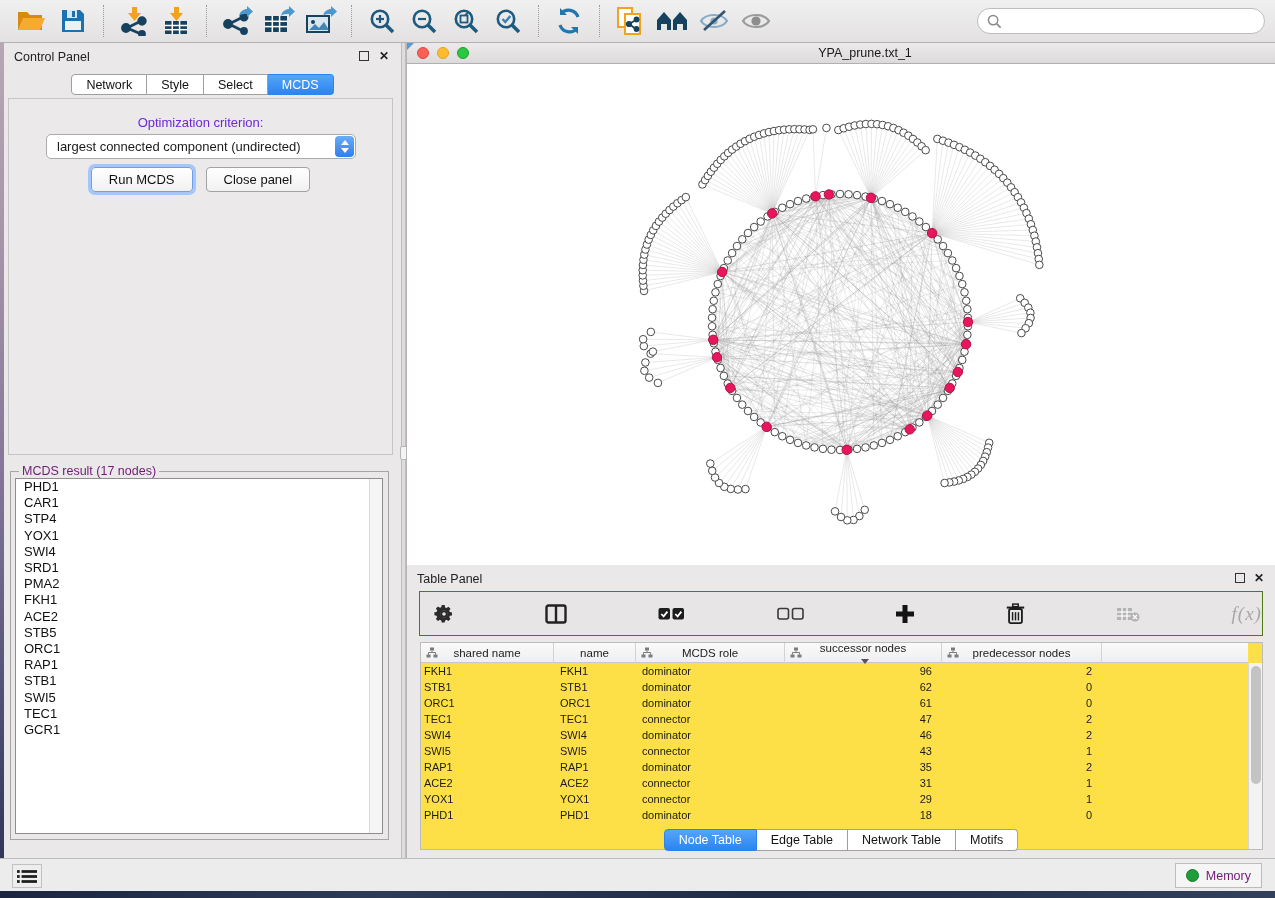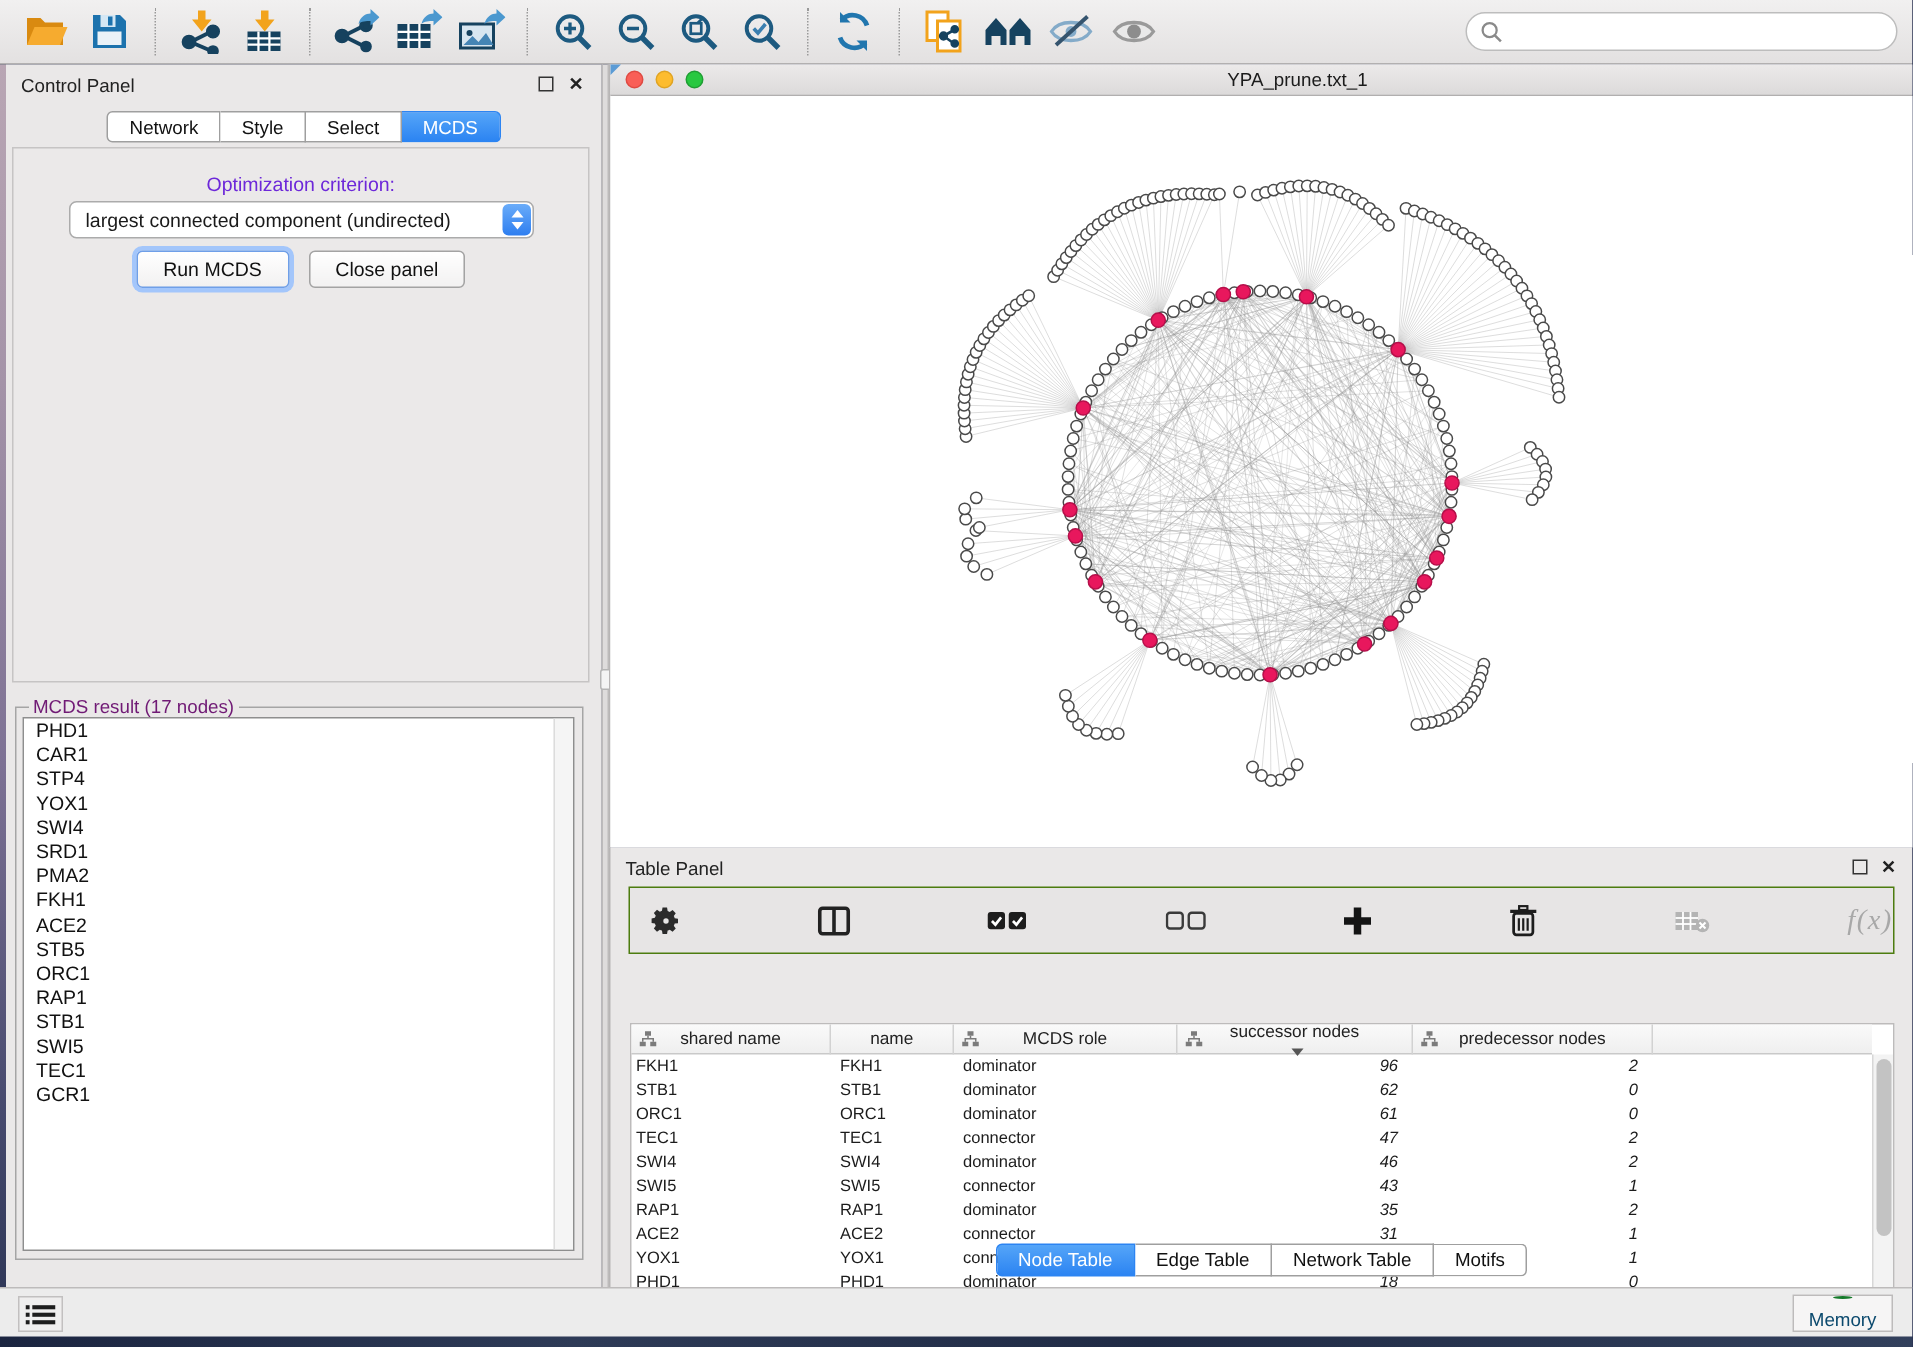--- a/index.html
+++ b/index.html
@@ -76,45 +76,45 @@
   .corner-tri { position:absolute; left:0; top:0; width:0; height:0; border-top:7px solid #5b9bd5; border-right:7px solid transparent; }
 
   
   .table-panel { position:absolute; left:406px; top:565px; width:869px; height:293px; background:#eae8e8; border-left:1px solid #b7b5b5; }
   .tp-float { right:30px; } .tp-close { right:11px; }
   .tp-toolbar { position:absolute; left:12px; right:12px; top:26px; height:45px; background:#e7e5e5;
     border:1px solid #4d7c0f; display:flex; align-items:center; padding-left:14px; gap:23px;justify-content:space-between; }
   .tp-ic { display:flex; align-items:center; justify-content:center; }
   .fx { font:italic 19px "Liberation Serif",serif; color:#a8a8a8; letter-spacing:1px; }
 
-  .table-wrap { position:absolute; left:13px; right:12px; top:77px; height:208px; background:#ffffff; border:1px solid #bdbbbb;margin-top:40px; }
+  .table-wrap { position:absolute; left:13px; right:12px; top:77px; height:208px; background:#fde047; border:1px solid #bdbbbb; }
   .thead { position:absolute; left:0; top:0; right:14px; height:20px; background:linear-gradient(#fafafa,#efefef);
     border-bottom:1px solid #c9c9c9; display:flex; }
   .th { position:relative; height:20px; border-right:1px solid #d2d2d2; display:flex; align-items:center; justify-content:center;
     font-size:11.5px; color:#222; gap:5px; }
   .th .tree { position:absolute; left:5px; top:4px; }
   .chev { width:0; height:0; border-left:4px solid transparent; border-right:4px solid transparent; border-top:5px solid #555; margin-left:4px; }
   .c1 { width:133px; } .c2 { width:82px; } .c3 { width:149px; } .c4 { width:157px;flex-direction:column; } .c5 { width:160px; }
   .tbody { position:absolute; left:0; top:20px; right:14px; bottom:0; overflow:hidden; }
   .trow { display:flex; height:16px; align-items:center; }
   .tcell { font-size:11px; color:#1c1c1c; white-space:nowrap; }
-  .tcell.l { text-align:left; padding-left:6px; } .tcell.r { text-align:right; padding-right:10px;font-style:italic; }
+  .tcell.l { text-align:left; padding-left:6px; } .tcell.r { text-align:right; padding-right:10px; }
   .tcell.c1 { padding-left:3px; }
   .tscroll { position:absolute; right:0; top:20px; bottom:0; width:14px; background:#f3f3f3; border-left:1px solid #d7d7d7; }
   .tthumb { position:absolute; left:1.5px; right:1.5px; top:3px; height:118px; background:#c3c3c3; border-radius:5px; }
 
   .bottom-tabs { position:absolute; left:0; right:0; top:264px; display:flex; justify-content:center; }
   .bottom-tabs .seg-btn { height:22px; font-size:12.5px; }
 
   
   .status-bar { position:absolute; left:0; top:858px; width:1275px; height:33px; background:#ececec; border-top:1px solid #bdbbbb; }
   .list-btn { position:absolute; left:12px; top:5px; width:30px; height:24px; border:1px solid #c2c0c0; background:#efeeee;
     display:flex; align-items:center; justify-content:center; }
   .mem-btn { position:absolute; right:13px; top:4px; height:25px; padding:0 10px; background:#f6f5f5; border:1px solid #bdbbbb;
-    display:flex; align-items:center; gap:7px; font-size:12.5px; color:#0c4a6e;flex-direction:column; }
+    display:flex; align-items:center; gap:7px; font-size:12.5px; color:#701a75; }
   .mem-dot { width:13px; height:13px; border-radius:50%; background:#1f9d3a; border:1px solid #157a2a; }
 </style>
 </head>
 <body>
 
 <div class="screen">
   <div class="wall-left"></div>
   <div class="wall-bottom"></div>
 
   <div class="toolbar">

